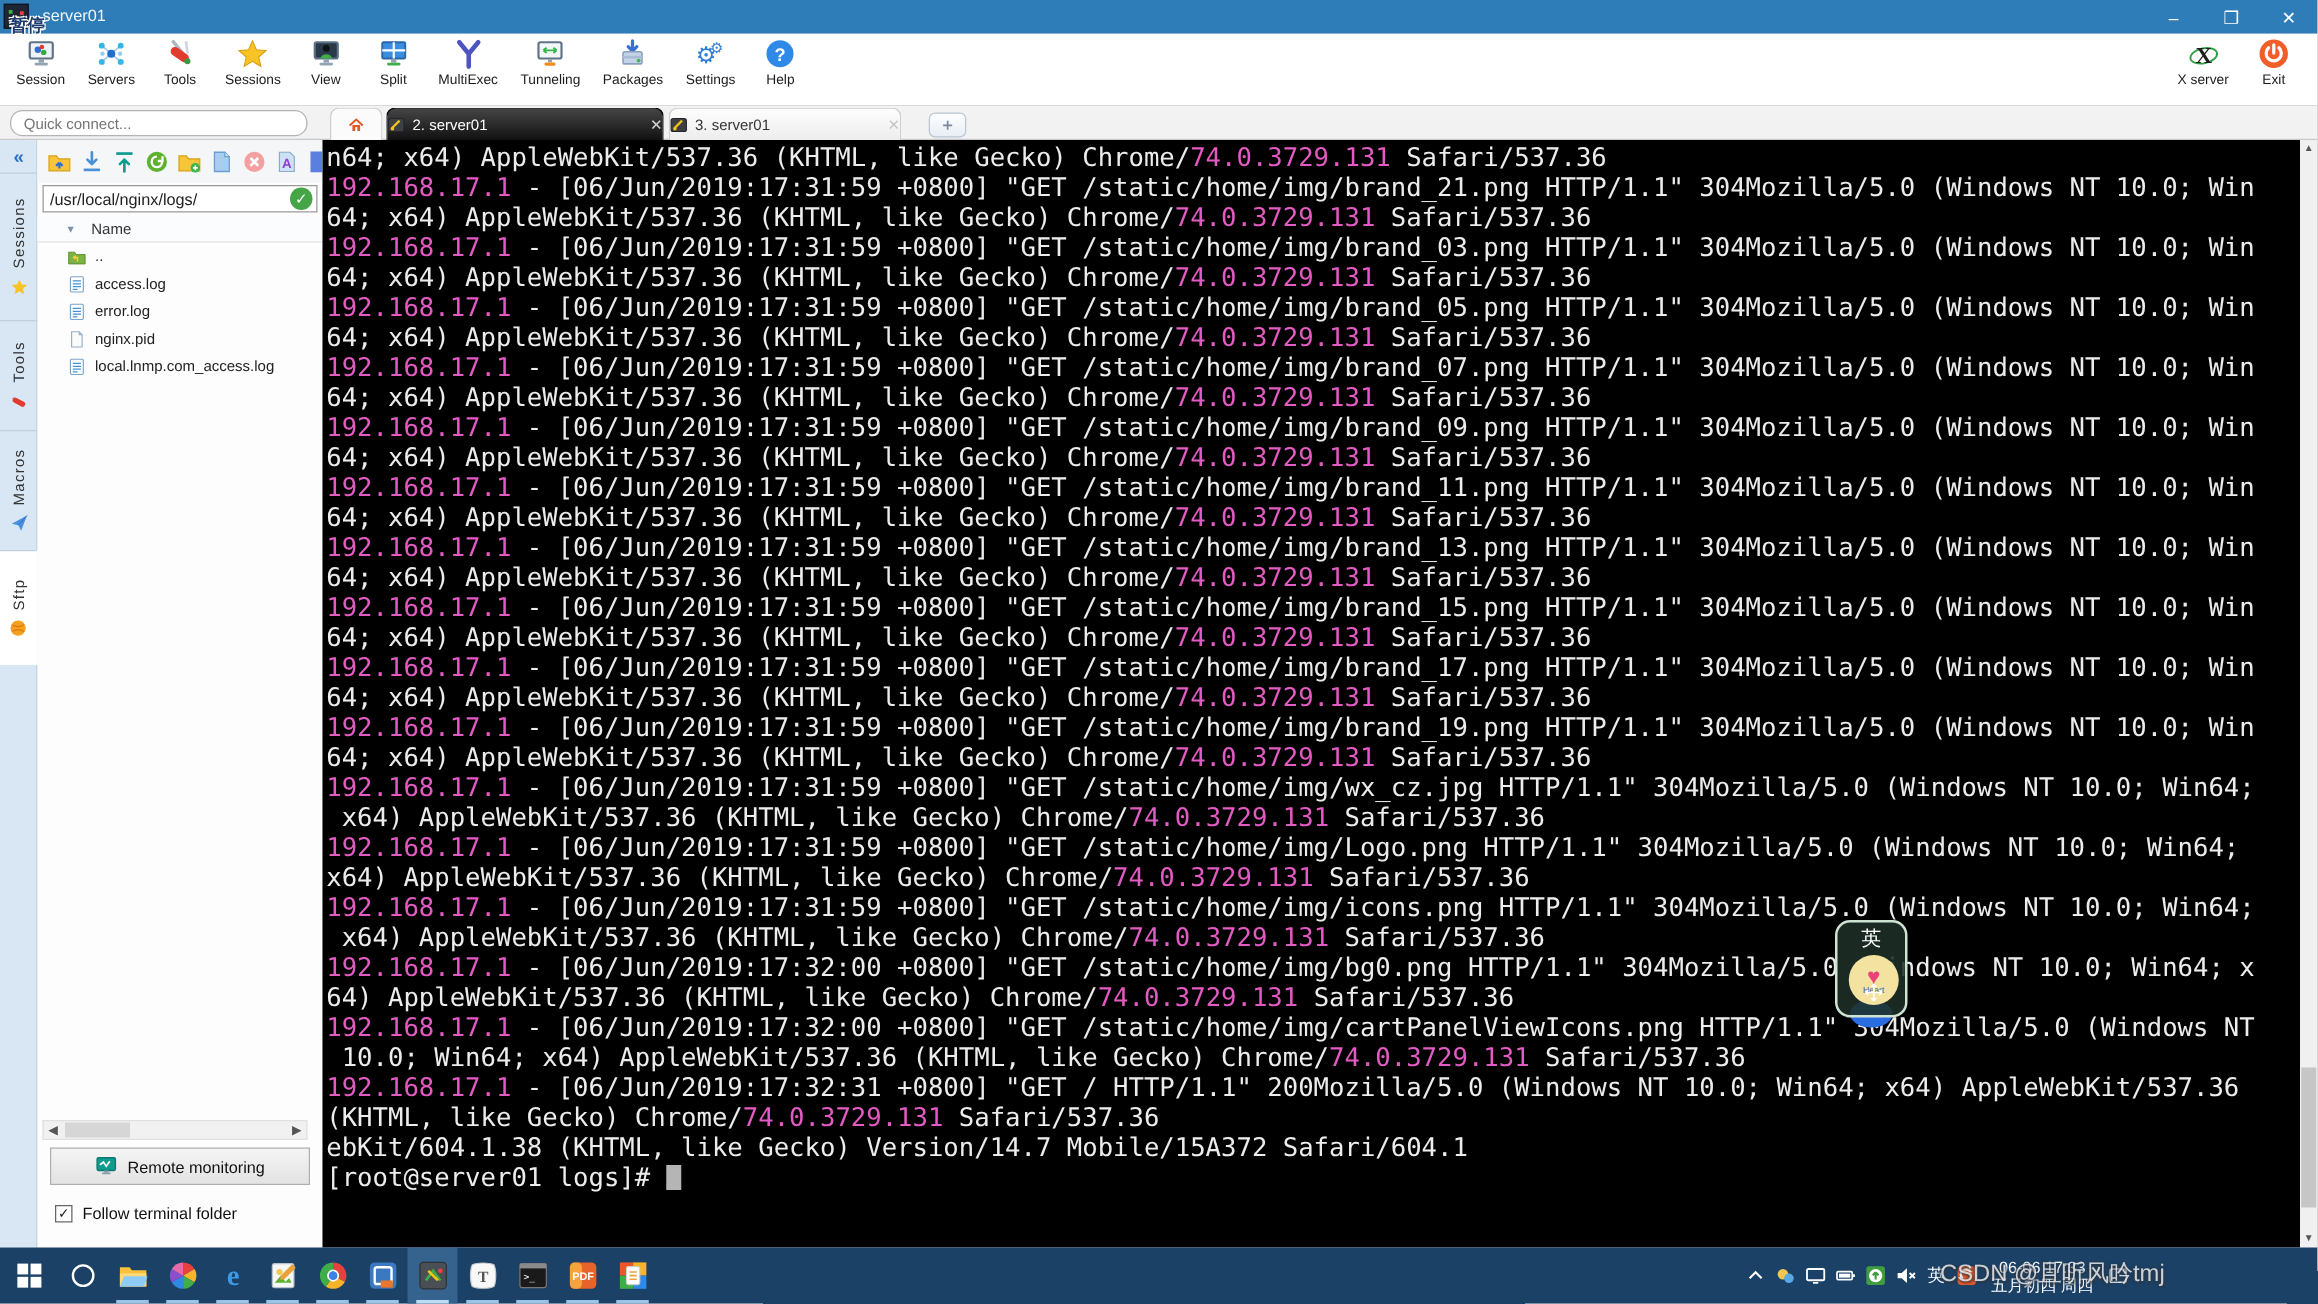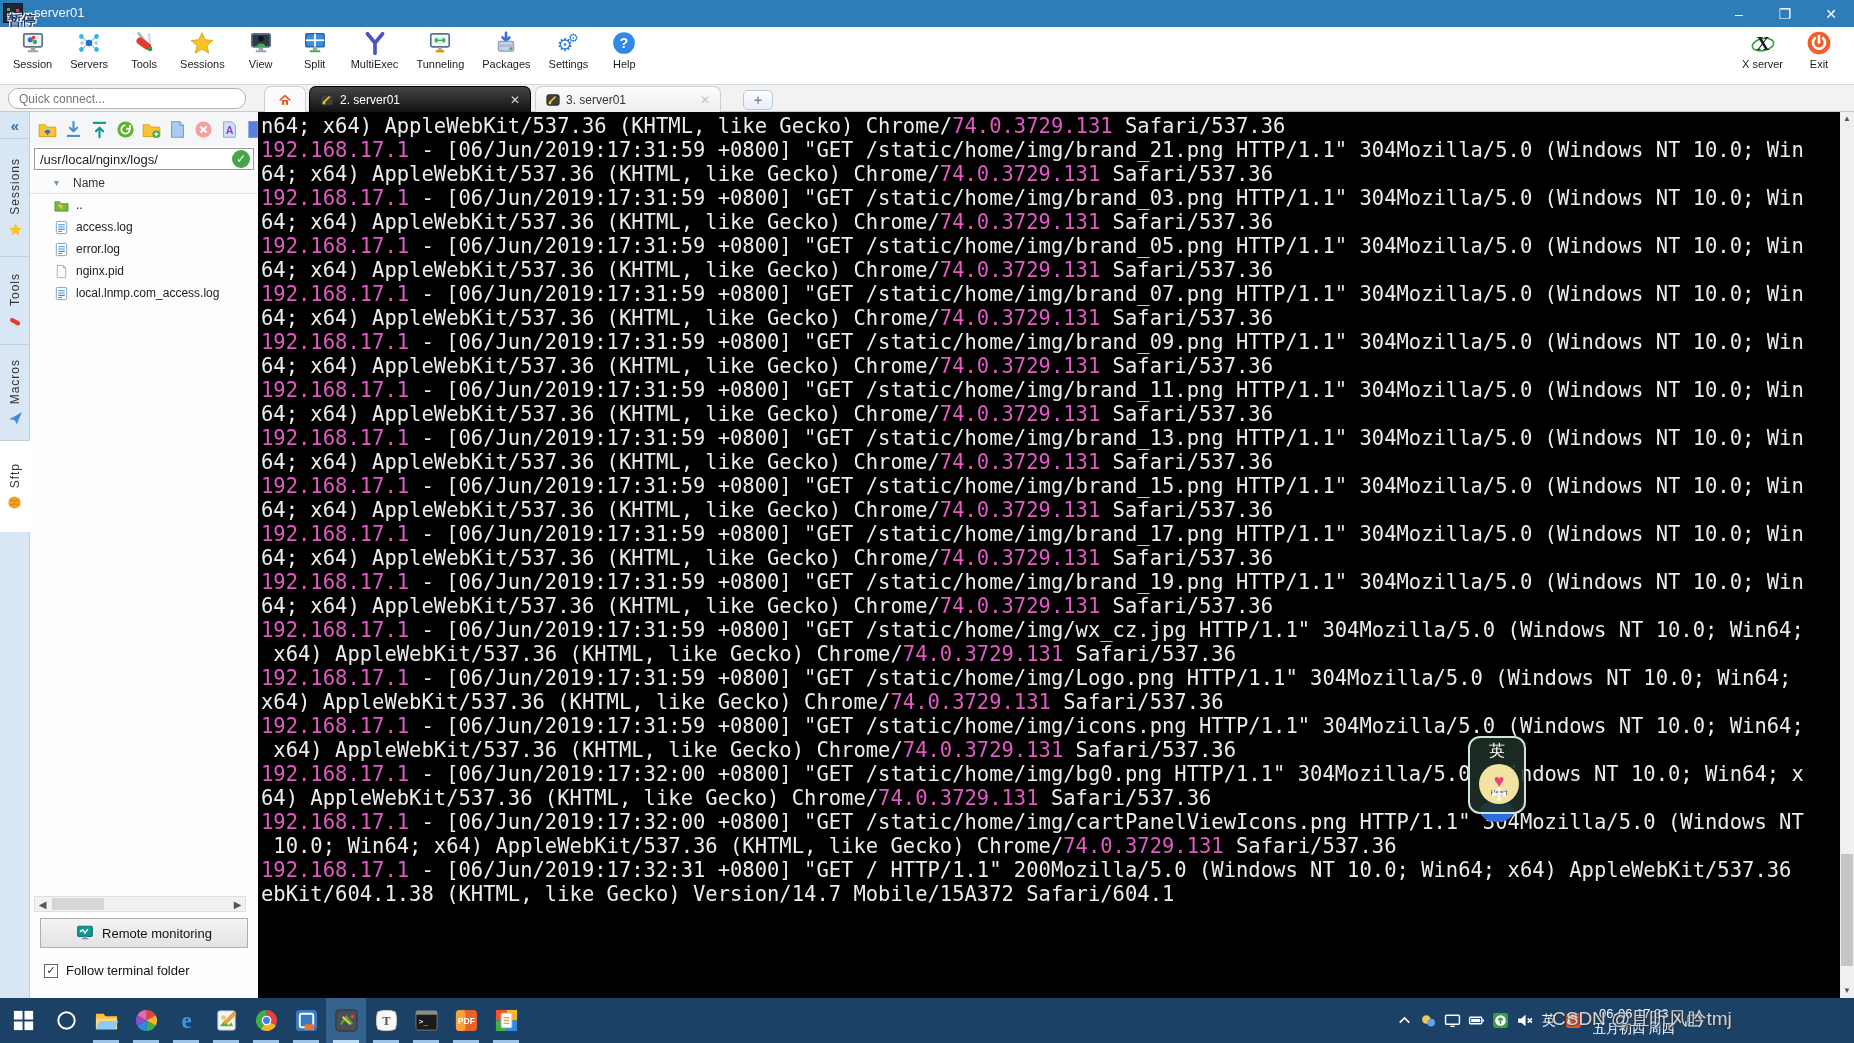--- a/index.html
+++ b/index.html
@@ -23,21 +23,21 @@
   .tb-btn { min-width:54px; padding:3px 9px 1px; display:flex; flex-direction:column; align-items:center; justify-content:flex-start; cursor:default; }
   .tb-ic { width:26px; height:26px; display:block; }
   .tb-ic svg { width:26px; height:26px; display:block; }
   .tb-lb { font-size:11px; color:#1c1c1c; margin-top:2px; white-space:nowrap; }
   #paperclip { position:absolute; right:14px; top:86px; width:18px; height:18px; }
 
   
   #qc-band { position:absolute; left:0; top:85px; width:1854px; height:27px; background:#f2f2f2; border-bottom:1px solid #c9c9c9; }
   #quick-connect { position:absolute; left:8px; top:3px; width:238px; height:21px; border:1px solid #b4b4b4; border-radius:10px; padding:0 10px; font-size:12px; color:#444; background:#fff; outline:none; }
   #tabbar { position:absolute; left:258px; top:0; right:0; height:27px; display:flex; align-items:flex-end; }
-  .tab { height:26px; display:flex; align-items:center; gap:6px; padding:0 10px; border-radius:7px 7px 0 0; font-size:12px; }
+  .tab { height:26px; display:flex; align-items:center; gap:6px; padding:0 0; border-radius:7px 7px 0 0; font-size:12px; }
   #home-tab { width:42px; justify-content:center; background:#fbfbfb; border:1px solid #cfcfcf; border-bottom:none; margin-left:6px; }
   .tab.active { background:linear-gradient(#454545,#111); color:#fff; border:1px solid #000; border-bottom:none; width:222px; margin-left:3px; }
   .tab.inactive { background:linear-gradient(#fdfdfd,#ededed); color:#333; border:1px solid #cfcfcf; border-bottom:none; width:186px; margin-left:4px; }
   .tab .tab-ic { width:14px; height:14px; } .tab .tab-ic svg { width:14px; height:14px; display:block; }
   .tab .tab-close { margin-left:auto; font-size:12px; opacity:.8; }
   .tab.inactive .tab-close { opacity:.25; }
   #new-tab-btn { width:30px; height:20px; margin-left:22px; margin-bottom:2px; background:linear-gradient(#fefefe,#e8eef6); border:1px solid #b9c6d5; border-radius:5px; display:flex; align-items:center; justify-content:center; color:#7a8a9c; font-size:13px; font-weight:bold; }
 
   
   #sidepanel { position:absolute; left:0; top:112px; width:258px; height:886px; background:#f7f8f9; border-right:1px solid #c4c4c4; }
@@ -516,21 +516,23 @@
       <div class="term-line"><span> x64) AppleWebKit/537.36 (KHTML, like Gecko) Chrome/</span><span class="term-hl" style="color: rgb(226, 90, 194);">74.0.3729.131</span><span> Safari/537.36</span></div>
       <div class="term-line"><span class="term-hl" style="color: rgb(226, 90, 194);">192.168.17.1</span><span> - [06/Jun/2019:17:31:59 +0800] "GET /static/home/img/Logo.png HTTP/1.1" 304Mozilla/5.0 (Windows NT 10.0; Win64;</span></div>
       <div class="term-line"><span>x64) AppleWebKit/537.36 (KHTML, like Gecko) Chrome/</span><span class="term-hl" style="color: rgb(226, 90, 194);">74.0.3729.131</span><span> Safari/537.36</span></div>
       <div class="term-line"><span class="term-hl" style="color: rgb(226, 90, 194);">192.168.17.1</span><span> - [06/Jun/2019:17:31:59 +0800] "GET /static/home/img/icons.png HTTP/1.1" 304Mozilla/5.0 (Windows NT 10.0; Win64;</span></div>
       <div class="term-line"><span> x64) AppleWebKit/537.36 (KHTML, like Gecko) Chrome/</span><span class="term-hl" style="color: rgb(226, 90, 194);">74.0.3729.131</span><span> Safari/537.36</span></div>
       <div class="term-line"><span class="term-hl" style="color: rgb(226, 90, 194);">192.168.17.1</span><span> - [06/Jun/2019:17:32:00 +0800] "GET /static/home/img/bg0.png HTTP/1.1" 304Mozilla/5.0 (Windows NT 10.0; Win64; x</span></div>
       <div class="term-line"><span>64) AppleWebKit/537.36 (KHTML, like Gecko) Chrome/</span><span class="term-hl" style="color: rgb(226, 90, 194);">74.0.3729.131</span><span> Safari/537.36</span></div>
       <div class="term-line"><span class="term-hl" style="color: rgb(226, 90, 194);">192.168.17.1</span><span> - [06/Jun/2019:17:32:00 +0800] "GET /static/home/img/cartPanelViewIcons.png HTTP/1.1" 304Mozilla/5.0 (Windows NT</span></div>
       <div class="term-line"><span> 10.0; Win64; x64) AppleWebKit/537.36 (KHTML, like Gecko) Chrome/</span><span class="term-hl" style="color: rgb(226, 90, 194);">74.0.3729.131</span><span> Safari/537.36</span></div>
       <div class="term-line"><span class="term-hl" style="color: rgb(226, 90, 194);">192.168.17.1</span><span> - [06/Jun/2019:17:32:31 +0800] "GET / HTTP/1.1" 200Mozilla/5.0 (Windows NT 10.0; Win64; x64) AppleWebKit/537.36</span></div>
+      <div class="term-line"><span>(KHTML, like Gecko) Chrome/</span><span class="term-hl" style="color: rgb(226, 90, 194);">74.0.3729.131</span><span> Safari/537.36</span></div>
       <div class="term-line"><span>ebKit/604.1.38 (KHTML, like Gecko) Version/14.7 Mobile/15A372 Safari/604.1</span></div>
+      <div class="term-line"><span>[root@server01 logs]# </span><span id="cursor"></span></div>
     </div>
   <div id="term-scrollbar">
     <div class="sb-arr" id="sb-up">▲</div>
     <div id="sb-thumb"></div>
     <div class="sb-arr" id="sb-down">▼</div>
   </div>
 
   <div id="overlay-widget">
     <div id="ow-ball"></div>
     <div id="ow-box">

